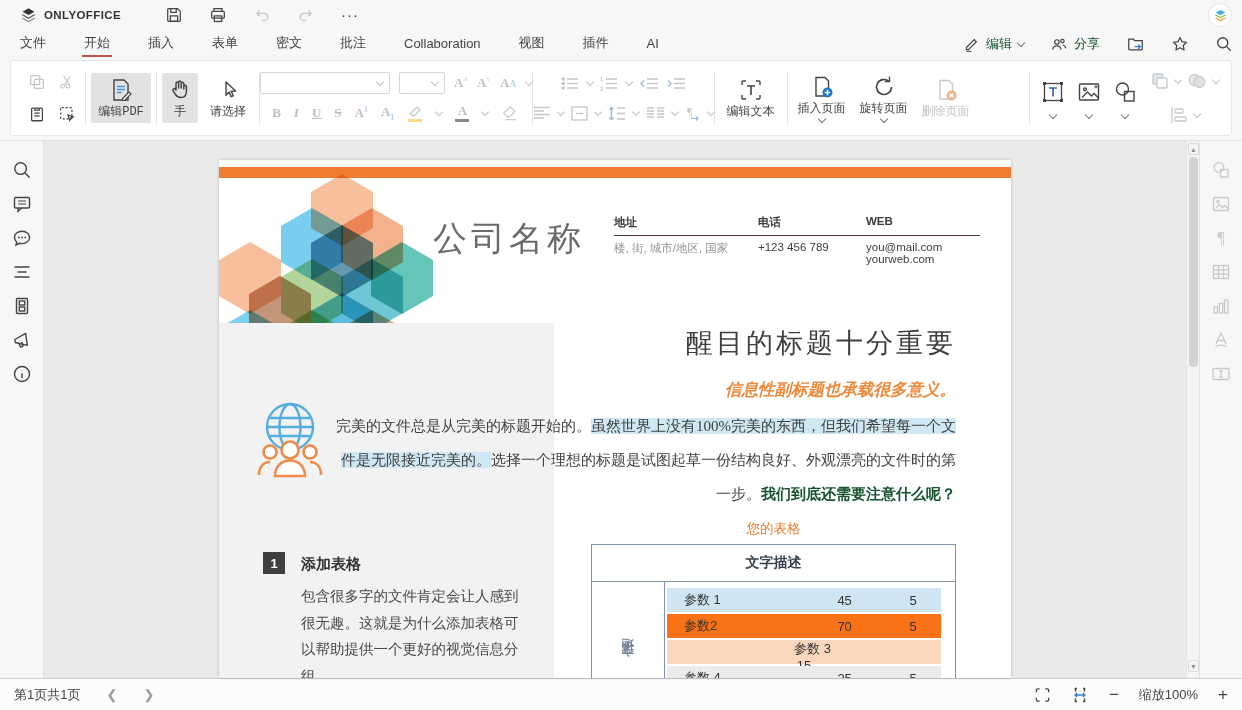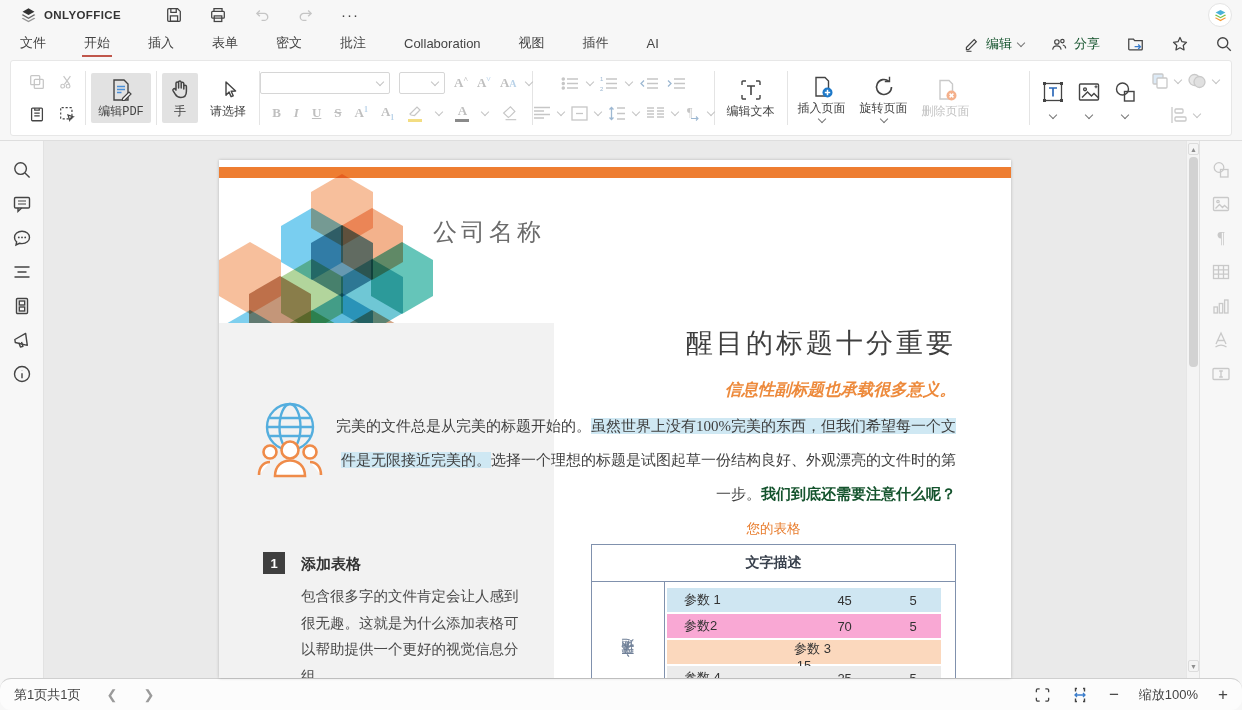--- a/index.html
+++ b/index.html
@@ -54,21 +54,21 @@
   .railbtn { width:30px; height:22px; background:none; border:none; cursor:pointer; display:flex; align-items:center; justify-content:center; color:#444; }
   .rail-right .railbtn { color:#c9c9c9; cursor:default; }
   .scrollbar { position:absolute; right:43px; top:0; width:13px; height:100%; background:#f4f4f4; border-left:1px solid #e6e6e6; }
   .sb-arrow { position:absolute; left:1px; width:11px; height:12px; display:flex; align-items:center; justify-content:center; font-size:7px; color:#8f8f8f; background:#f4f4f4; border:1px solid #dcdcdc; border-radius:2px; cursor:pointer; }
   .sb-thumb { position:absolute; left:2px; width:9px; top:16px; height:210px; background:#d2d2d2; border-radius:4px; cursor:grab; }
 
   
   .page { position:absolute; left:219px; top:19px; width:792px; height:518px; background:#fff; box-shadow:0 0 3px rgba(0,0,0,.22); overflow:hidden; }
   .orange-bar { position:absolute; left:0; top:7px; width:100%; height:11px; background:#ee7d31; }
   .hex { position:absolute; width:62px; height:72px; clip-path:polygon(50% 0,100% 25%,100% 75%,50% 100%,0 75%,0 25%); mix-blend-mode:multiply; opacity:.88; pointer-events:none; }
-  .company { position:absolute; left:214px; top:56px; font-family:"Liberation Serif","DejaVu Serif",serif; font-size:24px; color:#6b6b6b; letter-spacing:4px; }
+  .company { position:absolute; left:214px; top:56px; font-family:"Liberation Serif","DejaVu Serif",serif; font-size:34px; color:#6b6b6b; letter-spacing:4px; }
   .contact { position:absolute; left:395px; top:55px; width:366px; font-size:11.5px; }
   .contact .hdr { display:flex; font-weight:bold; color:#3b3b3b; padding-bottom:5px; border-bottom:1px solid #4d3a35; }
   .contact .vals { display:flex; padding-top:5px; color:#3d3d3d; }
   .c-addr { width:144px; } .c-phone { width:108px; } .c-web { width:110px; }
   .addr-val { color:#929292; }
   .gray-col { position:absolute; left:0; top:163px; width:335px; height:360px; background:#f2f2f2; }
   .globe-people { position:absolute; left:38px; top:240px; }
   .headline { position:absolute; right:55px; top:165px; width:560px; text-align:right; font-family:"Liberation Serif","DejaVu Serif",serif; font-size:27px; letter-spacing:3px; color:#3f3f3f; font-weight:500; }
   .subtitle { position:absolute; right:55px; top:219px; width:560px; text-align:right; font-family:"Liberation Serif","DejaVu Serif",serif; font-size:16.5px; font-weight:bold; font-style:italic; color:#ed8a3c; }
   .para { position:absolute; right:55px; top:249px; width:622px; text-align:right; font-family:"Liberation Serif","DejaVu Serif",serif; font-size:15px; line-height:34px; color:#3f3f3f; }
@@ -83,21 +83,21 @@
   .rows { flex:1; padding:6px 14px 0 2px; display:flex; flex-direction:column; gap:2px; }
   .trw { height:24px; display:flex; align-items:center; font-size:13px; color:#333; }
   .trw .nm { flex:1.55; padding-left:17px; }
   .trw .v1 { flex:1.05; text-align:center; }
   .trw .v2 { flex:.72; text-align:center; }
   .sec-badge { position:absolute; left:44px; top:392px; width:22px; height:22px; background:#3f3f3f; color:#fff; font-size:13px; font-weight:bold; display:flex; align-items:center; justify-content:center; }
   .sec-title { position:absolute; left:82px; top:395px; font-size:15px; font-weight:bold; color:#333; font-family:"Liberation Serif","DejaVu Serif",serif; }
   .sec-body { position:absolute; left:82px; top:423px; width:218px; font-family:"Liberation Serif","DejaVu Serif",serif; font-size:14.5px; line-height:26.5px; color:#4a4a4a; }
 
   
-  .statusbar { height:32px; background:#fcfcfc; border-top:1px solid #cfcfcf; display:flex; padding:0 14px;border-radius:11px; }
+  .statusbar { height:32px; background:#fcfcfc; border-top:1px solid #cfcfcf; display:flex; padding:0 14px; }
   .page-nav { display:flex; align-items:center; gap:26px; }
   .pg-chev { background:none; border:none; color:#9a9a9a; font-size:13px; cursor:pointer; }
   .zoom-area { margin-left:auto; display:flex; align-items:center; gap:20px; }
   .zbtn { background:none; border:none; cursor:pointer; color:#444; display:flex; align-items:center; justify-content:center; }
   .zoom-label { font-size:13px; color:#444; }
   .zpm { font-size:17px; color:#444; line-height:14px; }
 </style>
 </head>
 <body>
 
@@ -581,20 +581,35 @@
         <div class="hex" style="left:122px;top:150px;background:#c4885f;opacity:.75;"></div>
         <div class="hex" style="left:62px;top:184px;background:#53bdc2;"></div>
         <div class="hex" style="left:92px;top:184px;background:#60c4e8;opacity:.7;"></div>
         <div class="hex" style="left:30px;top:201px;background:#f2a87c;"></div>
         <div class="hex" style="left:0px;top:235px;background:#f6b68e;"></div>
         <div class="hex" style="left:62px;top:218px;background:#d4e6ab;"></div>
       </div>
 
       <div class="company">公司名称</div>
 
+      <div class="contact">
+        <div class="hdr">
+          <span class="c-addr">地址</span>
+          <span class="c-phone">电话</span>
+          <span class="c-web">WEB</span>
+        </div>
+        <div class="vals">
+          <span class="c-addr addr-val">楼, 街, 城市/地区, 国家</span>
+          <span class="c-phone">+123 456 789</span>
+          <span class="c-web">
+            <span>you@mail.com</span><br>
+            <span>yourweb.com</span>
+          </span>
+        </div>
+      </div>
 
       <div class="gray-col"></div>
 
       <div class="globe-people">
         <svg width="66" height="78" viewBox="0 0 66 78" fill="none">
           <g stroke="#54aede" stroke-width="2.4">
             <circle cx="33" cy="27" r="23"></circle>
             <ellipse cx="33" cy="27" rx="10.5" ry="23"></ellipse>
             <path d="M12.5 18h41M10 27h46M12.5 36h41"></path>
           </g>
@@ -624,21 +639,21 @@
         <div class="tbody">
           <div class="side-label">
               <span>文字描述</span>
             </div>
           <div class="rows">
             <div class="trw" style="background:#cfe6f2;">
               <span class="nm">参数 1</span>
               <span class="v1">45</span>
               <span class="v2">5</span>
             </div>
-            <div class="trw" style="background:#f9a8d4;justify-content:flex-end;">
+            <div class="trw" style="background:#f97316;justify-content:flex-end;">
               <span class="nm">参数2</span>
               <span class="v1">70</span>
               <span class="v2">5</span>
             </div>
             <div class="trw" style="background:#fbd8bd;flex-direction:column;">
               <span class="nm">参数 3</span>
               <span class="v1">15</span>
               <span class="v2">5</span>
             </div>
             <div class="trw" style="background:#ebebeb;">

